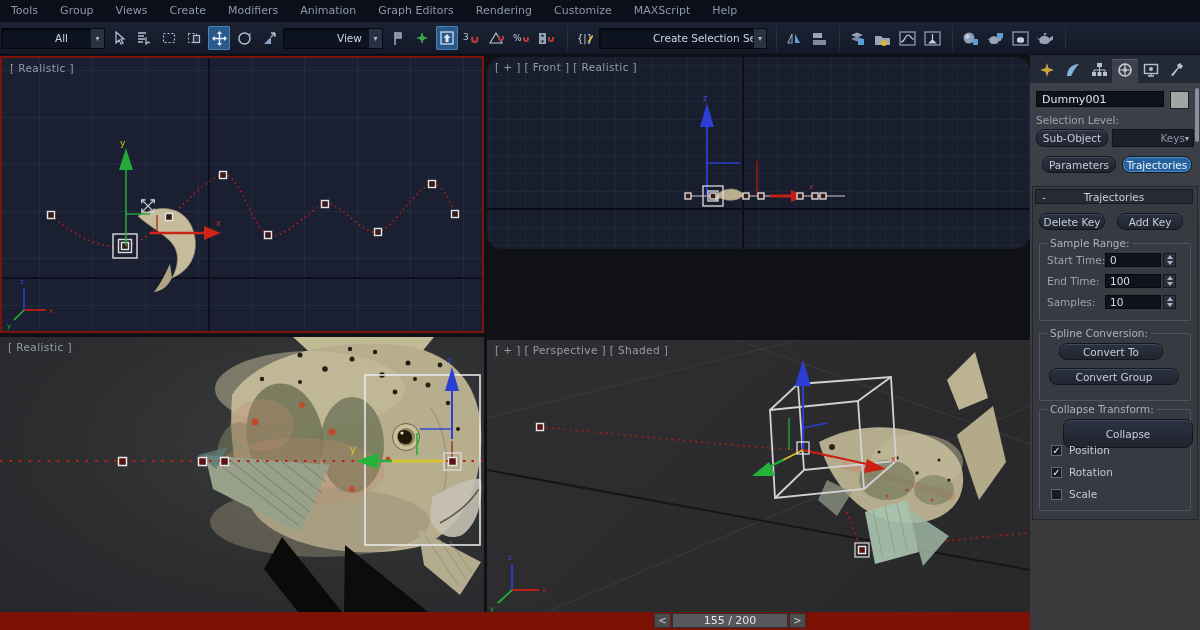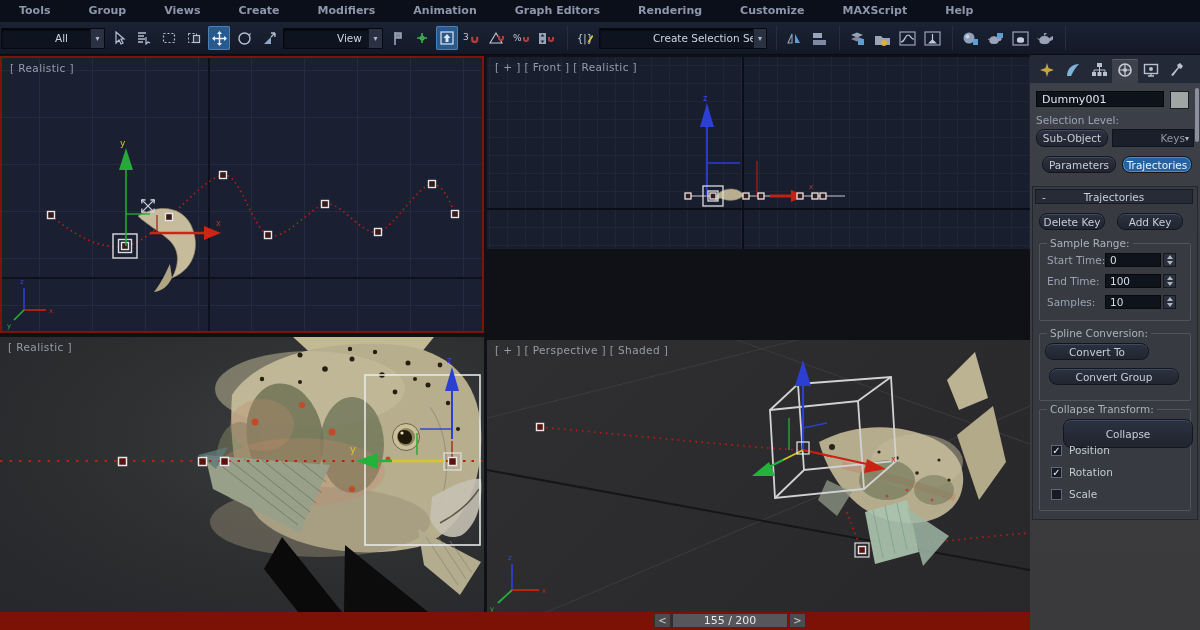--- a/index.html
+++ b/index.html
@@ -1,21 +1,21 @@
 <!DOCTYPE html>
 <html><head>
 <meta charset="utf-8">
 <style>
   html,body{margin:0;padding:0;background:#000;}
   .app{position:relative;width:1200px;height:630px;overflow:hidden;background:#121318;
        font-family:"DejaVu Sans",sans-serif;-webkit-font-smoothing:antialiased;}
   
   .menubar{position:absolute;left:0;top:0;width:1200px;height:22px;background:#0b0f1a;
            display:flex;align-items:center;color:#8d96ab;font-size:11px;}
-  .menu-item{padding:0 19px;line-height:22px;white-space:nowrap;cursor:default;font-weight:bold;}
+  .menu-item{padding:0 11px;line-height:22px;white-space:nowrap;cursor:default;}
   
   .toolbar{position:absolute;left:0;top:22px;width:1200px;height:33px;
            background:linear-gradient(#1b2334,#121826);display:flex;align-items:center;gap:3px;
            padding-left:1px;box-sizing:border-box;border-bottom:1px solid #0a0d15;}
   .tbtn{width:22px;height:24px;display:flex;align-items:center;justify-content:center;border-radius:2px;flex:0 0 auto;}
   .tbtn svg{display:block;}
   .tbtn.active{background:#2a598c;box-shadow:inset 0 0 0 1px #4a80b8;}
   .tsep{width:6px;height:24px;flex:0 0 auto;border-right:1px solid #262e40;margin-right:3px;}
   .dd{height:19px;background:#0e1320;border:1px solid #060910;box-shadow:inset 0 1px 2px #000;
       color:#cdd4e0;font-size:10.5px;display:flex;align-items:center;flex:0 0 auto;border-radius:1px;padding-left:48px;}
@@ -26,21 +26,21 @@
   .vp-area{position:absolute;left:0;top:55px;width:1030px;height:557px;background:#101116;}
   .viewport{position:absolute;box-sizing:border-box;overflow:hidden;}
   .vp-label{position:absolute;left:8px;top:4px;font-size:10.5px;color:#969ca8;letter-spacing:.4px;z-index:5;}
   .vp-tl{left:0;top:1px;width:484px;height:277px;background-color:#1a2031;border:2px solid #7c140a;
          background-image:linear-gradient(to right,#232b3f 1px,transparent 1px),
                           linear-gradient(to bottom,#232b3f 1px,transparent 1px);
          background-size:53px 47px;background-position:-16px 12px;}
   .vp-tr{left:487px;top:2px;width:543px;height:192px;background-color:#181e2d;
          background-image:linear-gradient(to right,#202635 1px,transparent 1px),
                           linear-gradient(to bottom,#202635 1px,transparent 1px);
-         background-size:18px 18px;background-position:2px 8px;}
+         background-size:18px 18px;background-position:2px 8px;border-radius:15px;}
   .vp-bl{left:0;top:282px;width:484px;height:275px;
          background:radial-gradient(ellipse at 68% 38%,#3b3c3e 0%,#2d2e30 55%,#26272a 100%);}
   .vp-br{left:487px;top:285px;width:543px;height:272px;background:linear-gradient(135deg,#2f2f31,#28282a);}
   .axisline{position:absolute;background:#0b101c;}
   .scene{position:absolute;left:0;top:0;z-index:2;}
   
   .panel{position:absolute;left:1030px;top:55px;width:170px;height:575px;
          background:linear-gradient(#3d414b 0%,#3b3c40 40%,#3a3a3c 100%);font-size:10.5px;color:#b9c0cc;}
   .tabstrip{position:absolute;left:0;top:0;width:170px;height:28px;background:#232936;display:flex;align-items:flex-end;padding-left:4px;}
   .ptab{width:26px;height:24px;display:flex;align-items:center;justify-content:center;border-radius:2px 2px 0 0;}
@@ -703,21 +703,21 @@
         </div>
       <div class="plabel" style="left:14px;top:109px">Samples:</div>
       <div class="pfield" style="left:72px;top:108px;width:56px;height:14px">10</div>
       <div class="spin" style="left:130px;top:108px;height:14px">
           <i class="up"></i>
           <i class="dn"></i>
         </div>
 
       <div class="grpbox" style="left:6px;top:146px;width:150px;height:66px"></div>
       <div class="grptitle" style="left:14px;top:140px">Spline Conversion:</div>
-      <div class="pbtn" style="left:12px;top:156px;width:104px;height:17px">Convert To</div>
+      <div class="pbtn" style="left:26px;top:156px;width:104px;height:17px">Convert To</div>
       <div class="pbtn" style="left:16px;top:181px;width:130px;height:17px">Convert Group</div>
 
       <div class="grpbox" style="left:6px;top:222px;width:150px;height:100px"></div>
       <div class="grptitle" style="left:14px;top:216px">Collapse Transform:</div>
       <div class="pbtn" style="left:30px;top:232px;width:130px;height:29px">Collapse</div>
       <div class="cb checked" style="left:18px;top:258px"></div>
       <div class="cblabel" style="left:36px;top:257px">Position</div>
       <div class="cb checked" style="left:18px;top:280px"></div>
       <div class="cblabel" style="left:36px;top:279px">Rotation</div>
       <div class="cb" style="left:18px;top:302px"></div>

